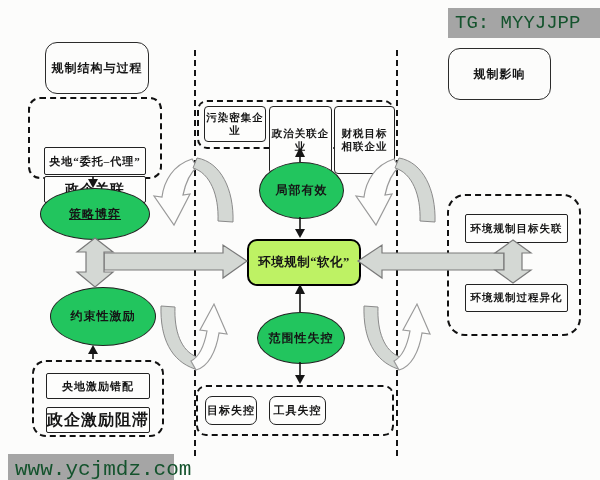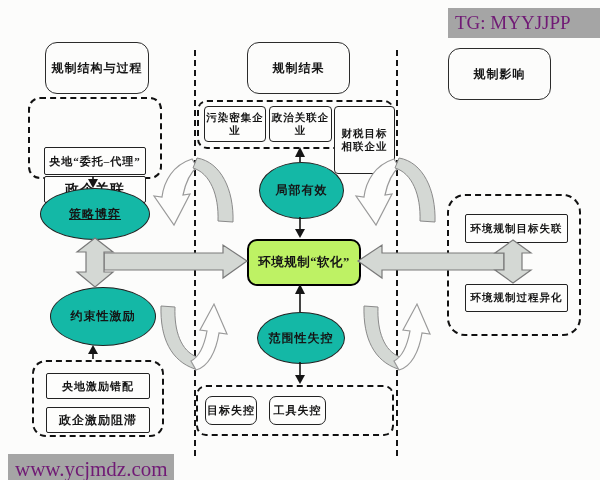--- a/index.html
+++ b/index.html
@@ -18,62 +18,61 @@
   }
   .dgroup{position:absolute; border:2.5px dashed #111; background:transparent;}
   .sbox{
     position:absolute; border:1.5px solid #222; background:#fdfdfc;
     display:flex; align-items:center; justify-content:center; text-align:center;
     font-weight:bold; letter-spacing:1px;
   }
   .ellipse{
     position:absolute; border:1.5px solid #222; border-radius:50%;
     display:flex; align-items:center; justify-content:center;
-    font-size:12px; font-weight:bold; letter-spacing:1px; background:#14b8a6;
+    font-size:12px; font-weight:bold; letter-spacing:1px; background:#22c55e;
   }
   .central{
     position:absolute; border:2.5px solid #000; border-radius:10px;
     display:flex; align-items:center; justify-content:center;
     font-size:12.5px; font-weight:bold; letter-spacing:0.5px; background:#bef264;
   }
   .wm{
-    position:absolute; color:#701a75;
-    font-family:Liberation Serif, serif;
+    position:absolute; color:#14532d;
+    font-family:Liberation Mono, monospace;
     display:flex; align-items:center; padding-left:7px; box-sizing:border-box;
   }
   svg.overlay{position:absolute; left:0; top:0;}
 </style>
 </head>
 <body>
 
 <div class="canvas">
 
   <div class="vline" style="left:194px"></div>
   <div class="vline" style="left:396px"></div>
 
   <div class="hdr" style="left:45px;top:42px;width:102px;height:50px;">规制结构与过程</div>
-  <div class="hdr" style="left:247px;top:42px;width:101px;height:50px;">规制结果</div>
   <div class="hdr" style="left:448px;top:48px;width:101px;height:50px;">规制影响</div>
 
   <div class="dgroup" style="left:28px;top:97px;width:130px;height:78px;border-radius:12px;">
     <div class="sbox" style="left:14px;top:11px;width:100px;height:26px;font-size:11px;border-radius:2px;margin-top:37px;">央地“委托–代理”</div>
     <div class="sbox" style="left:14px;top:45px;width:100px;height:25px;font-size:14px;border-radius:2px;margin-top:32px;">政企关联</div>
   </div>
 
   <div class="ellipse" style="left:40px;top:188px;width:108px;height:50px;text-decoration:underline;">策略博弈</div>
   <div class="ellipse" style="left:50px;top:287px;width:104px;height:57px;">约束性激励</div>
 
   <div class="dgroup" style="left:32px;top:360px;width:128px;height:73px;border-radius:14px;">
     <div class="sbox" style="left:12px;top:11px;width:102px;height:24px;font-size:11px;border-radius:2px;">央地激励错配</div>
-    <div class="sbox" style="left:12px;top:45px;width:102px;height:24px;font-size:12px;border-radius:2px;">政企激励阻滞</div>
+    <div class="sbox" style="left:12px;top:45px;width:102px;height:24px;font-size:16px;border-radius:2px;">政企激励阻滞</div>
   </div>
 
   <div class="dgroup" style="left:197px;top:100px;width:193px;height:45px;border-radius:10px;">
     <div class="sbox" style="left:5px;top:4px;width:58px;height:34px;font-size:10.5px;line-height:1.25;border-radius:4px;padding:0 1px;">污染密集企业</div>
-    <div class="sbox" style="left:70px;top:4px;width:59px;height:34px;font-size:10.5px;line-height:1.25;border-radius:4px;padding:0 1px;">政治关联企业</div>
+    <div class="sbox" style="left:70px;top:4px;width:59px;height:34px;font-size:10.5px;line-height:1.25;border-radius:4px;padding:16px 1px;">政治关联企业</div>
     <div class="sbox" style="left:135px;top:4px;width:57px;height:34px;font-size:10.5px;line-height:1.25;border-radius:4px;padding:16px 1px;">财税目标相联企业</div>
   </div>
 
   <div class="ellipse" style="left:259px;top:162px;width:83px;height:55px;">局部有效</div>
   <div class="central" style="left:247px;top:239px;width:110px;height:43px;">环境规制“软化”</div>
   <div class="ellipse" style="left:257px;top:312px;width:86px;height:50px;">范围性失控</div>
 
   <div class="dgroup" style="left:196px;top:385px;width:194px;height:47px;border-radius:10px;">
     <div class="sbox" style="left:7px;top:9px;width:50px;height:27px;font-size:11px;border-radius:7px;">目标失控</div>
     <div class="sbox" style="left:71px;top:9px;width:55px;height:27px;font-size:11px;border-radius:7px;">工具失控</div>

